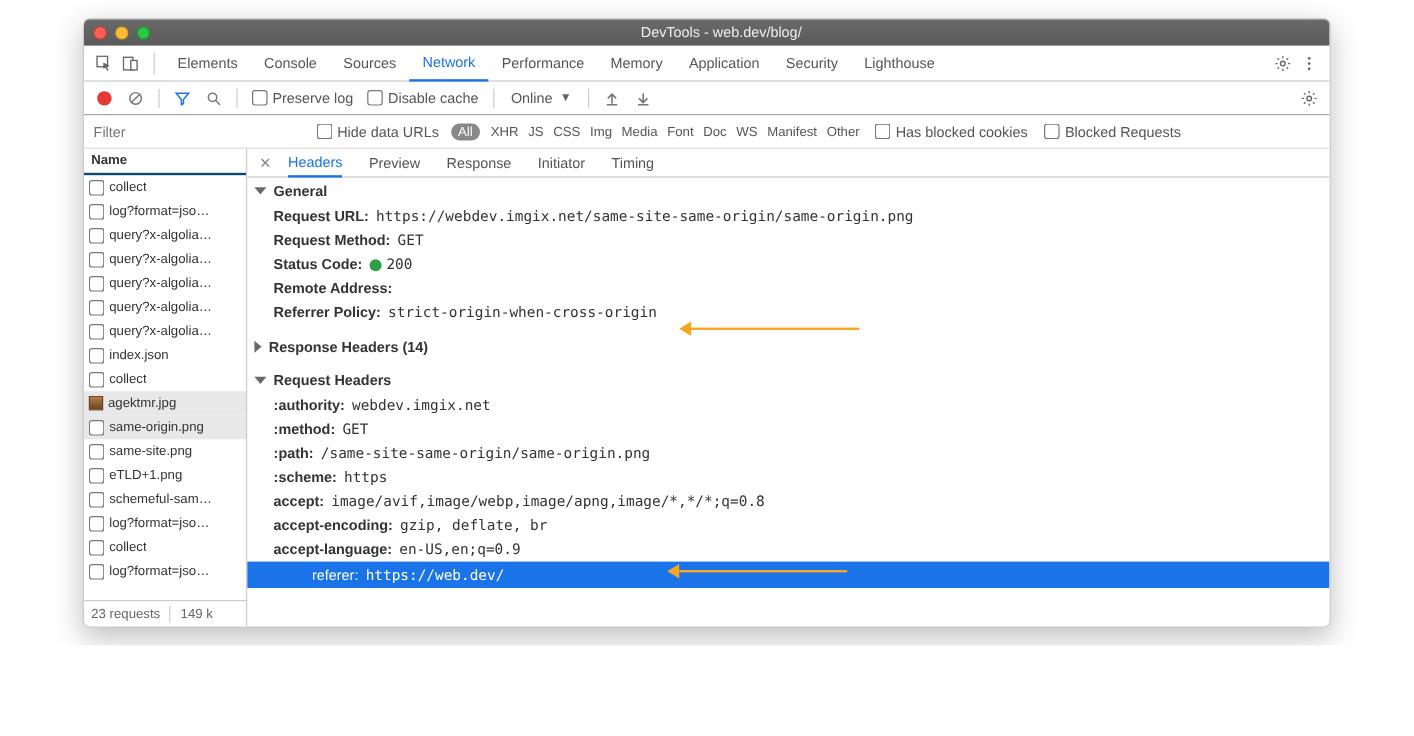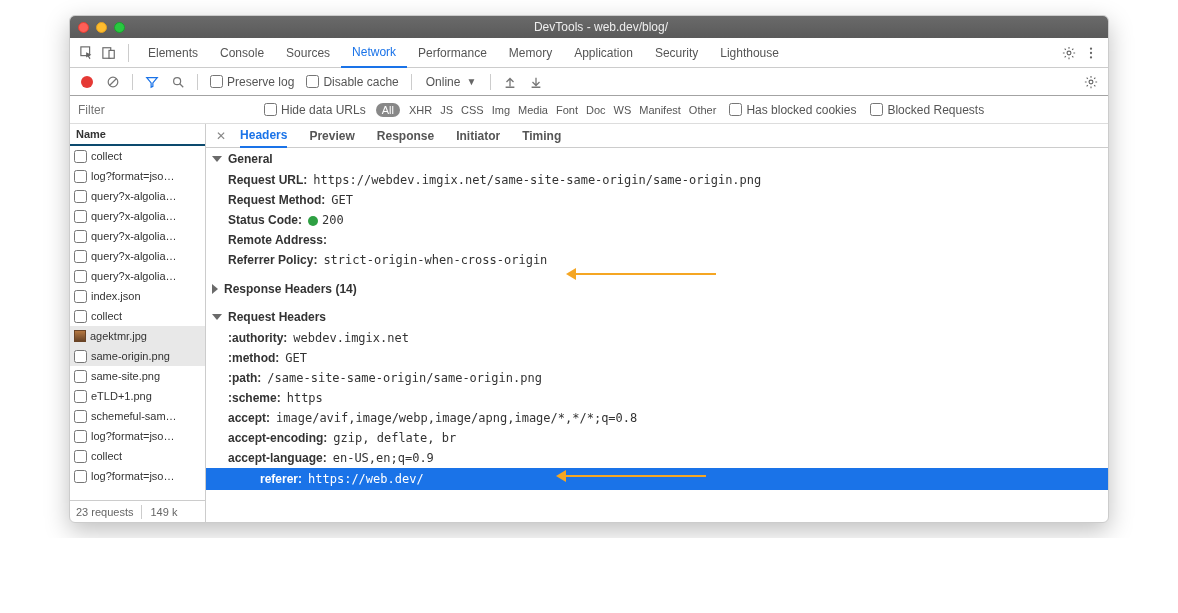--- a/index.html
+++ b/index.html
@@ -132,21 +132,21 @@
   .tri { display:inline-block; width:0; height:0; }
   .tri.open { border-left:5px solid transparent; border-right:5px solid transparent; border-top:6px solid #6a6a6a; }
   .tri.closed { border-top:5px solid transparent; border-bottom:5px solid transparent; border-left:6px solid #6a6a6a; }
   .kv { padding:3px 8px 3px 22px; display:flex; gap:6px; }
   .kv .k { font-weight:700; color:#333; }
   .kv .v { font-family: Menlo, Consolas, monospace; color:#333; }
   .statusdot { width:10px; height:10px; border-radius:50%; background:#2ea043; display:inline-block; margin-right:4px; vertical-align:middle;}
   .hlrow {
     background:#1a73e8; color:#fff; padding:4px 8px 4px 22px; display:flex; gap:6px;
   }
-  .hlrow .k { font-weight:700;padding-left:32px; }
+  .hlrow .k { font-weight:400;padding-left:32px; }
   .hlrow .v { font-family: Menlo, Consolas, monospace; }
 
   
   .arrow {
     position:absolute; height:2px; background:#f5a623;
   }
   .arrow::before {
     content:""; position:absolute; left:-10px; top:-5px;
     border-top:6px solid transparent; border-bottom:6px solid transparent;
     border-right:10px solid #f5a623;
@@ -381,21 +381,21 @@
       <div class="sidebar-footer">
         <span>23 requests</span>
         <span class="vline"></span>
         <span>149 k</span>
       </div>
     </div>
 
     <div class="details">
       <div class="dtabs">
         <span class="close">✕</span>
-        <div id="dtabs-container" style="display:flex; gap:22px;font-weight:bold;">
+        <div id="dtabs-container" style="display:flex; gap:22px;">
             <div class="dtab active">Headers</div>
             <div class="dtab">Preview</div>
             <div class="dtab">Response</div>
             <div class="dtab">Initiator</div>
             <div class="dtab">Timing</div>
           </div>
       </div>
       <div class="dbody">
 
         <div class="section-head">

